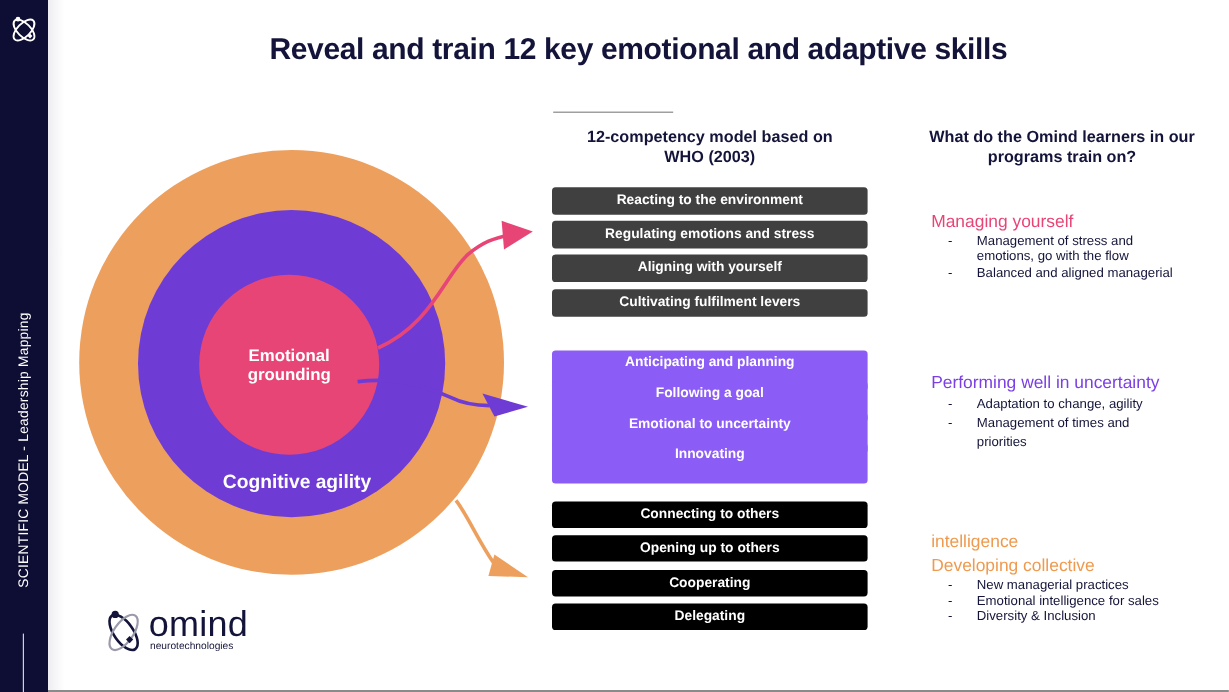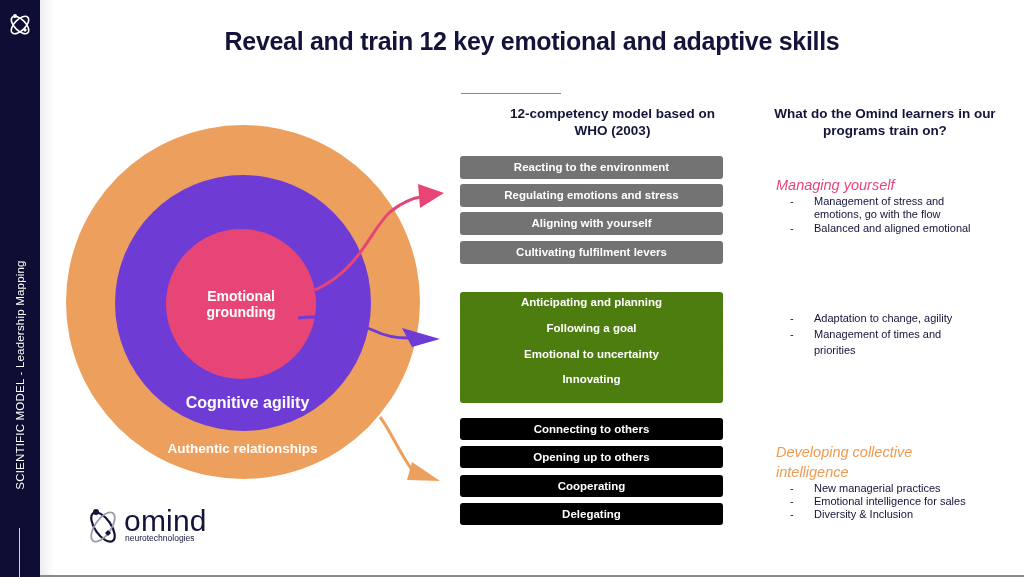--- a/index.html
+++ b/index.html
@@ -26,33 +26,33 @@
   .title {
     position: absolute; left: 40px; right: 0; top: 27px; text-align: center;
     font-weight: bold; font-size: 25px; color: #14143a; letter-spacing: -0.3px;
   }
   .rule-mid { position: absolute; left: 461px; top: 93px; width: 100px; height: 1px; background: #888; }
 
   .col-head {
     position: absolute; text-align: center; font-weight: bold; font-size: 13.5px;
     line-height: 17px; color: #14143a;
   }
-  .col-head.mid { left: 490px; width: 245px; top: 105px; }
+  .col-head.mid { left: 469px; width: 245px; top: 105px; }
   .col-head.right { left: 755px; width: 260px; top: 105px; }
 
   .box {
     position: absolute; left: 460px; width: 263px; height: 22px; border-radius: 3px;
     color: #ffffff; font-weight: bold; font-size: 11.5px; line-height: 22px; text-align: center;
   }
-  .box.pink { background: #737373; height: 23px; line-height: 23px; }
-  .box.purple { background: #4d7c0f; height: 34px; line-height: 20px; }
+  .box.pink { background: #404040; height: 23px; line-height: 23px; }
+  .box.purple { background: #8b5cf6; height: 34px; line-height: 20px; }
   .box.orange { background: #000000; height: 22px; line-height: 22px; }
 
   .section { position: absolute; left: 776px; width: 240px; }
-  .section .stitle { font-size: 14.5px; line-height: 19px; font-style: italic; }
+  .section .stitle { font-size: 14.5px; line-height: 19px; }
   .section ul { list-style: none; margin: 0; padding: 0; }
   .section li { position: relative; padding-left: 38px; font-size: 11px; line-height: 13px; color: #14143a; }
   .section li .dash { position: absolute; left: 14px; top: 0; }
   .section.s2 li { line-height: 16px; }
 
   .diagram { position: absolute; left: 40px; top: 80px; width: 420px; height: 420px; }
   .diagram svg { position: absolute; left: 0; top: 0; }
   .dlabel { position: absolute; color: #fff; font-weight: bold; text-align: center; }
 
   .brand { position: absolute; left: 84px; top: 507px; width: 130px; height: 40px; }
@@ -90,21 +90,20 @@
     <path d="M362 248 L400 259 L372 267 Z" fill="#6f3bd5"></path>
 
     <path d="M340 337 C 350 350, 358 370, 372 390" fill="none" stroke="#eda05e" stroke-width="3"></path>
     <path d="M372 382 L400 401 L367 400 Z" fill="#eda05e"></path>
   </svg>
   <div class="dlabel" style="left:141px; top:208px; width:120px; font-size:14px; line-height:16px;">
     <div>Emotional</div>
     <div>grounding</div>
   </div>
   <div class="dlabel" style="left:130px; top:314px; width:155px; font-size:16px;">Cognitive agility</div>
-  <div class="dlabel" style="left:100px; top:361px; width:205px; font-size:13.5px;">Authentic relationships</div>
 </div>
 
 <div class="col-head mid">
   <div>12-competency model based on</div>
   <div>WHO (2003)</div>
 </div>
 
 <div class="box pink" style="top:156px">Reacting to the environment</div>
 <div class="box pink" style="top:184px">Regulating emotions and stress</div>
 <div class="box pink" style="top:212px">Aligning with yourself</div>
@@ -122,35 +121,36 @@
 
 <div class="col-head right">
   <div>What do the Omind learners in our</div>
   <div>programs train on?</div>
 </div>
 
 <div class="section s1" style="top:176px">
   <div class="stitle" style="color:#e84577">Managing yourself</div>
   <ul>
     <li><span class="dash">-</span><span>Management of stress and</span><br><span>emotions, go with the flow</span></li>
-    <li style="margin-top:1px"><span class="dash">-</span><span>Balanced and aligned emotional</span></li>
+    <li style="margin-top:1px"><span class="dash">-</span><span>Balanced and aligned managerial</span></li>
   </ul>
 </div>
 
 <div class="section s2" style="top:310px">
+  <div class="stitle" style="color:#7b3fe4">Performing well in uncertainty</div>
   <ul>
     <li><span class="dash">-</span><span>Adaptation to change, agility</span></li>
     <li><span class="dash">-</span><span>Management of times and</span><br><span>priorities</span></li>
   </ul>
 </div>
 
 <div class="section s3" style="top:442px">
   <div class="stitle" style="color:#ef9a4e; line-height:20px;">
+    <div>intelligence</div>
     <div>Developing  collective</div>
-    <div>intelligence</div>
   </div>
   <ul>
     <li><span class="dash">-</span><span>New managerial practices</span></li>
     <li><span class="dash">-</span><span>Emotional intelligence for sales</span></li>
     <li><span class="dash">-</span><span>Diversity &amp; Inclusion</span></li>
   </ul>
 </div>
 
 <div class="brand">
   <svg width="40" height="40" viewBox="0 0 40 40" style="position:absolute;left:0;top:0">

